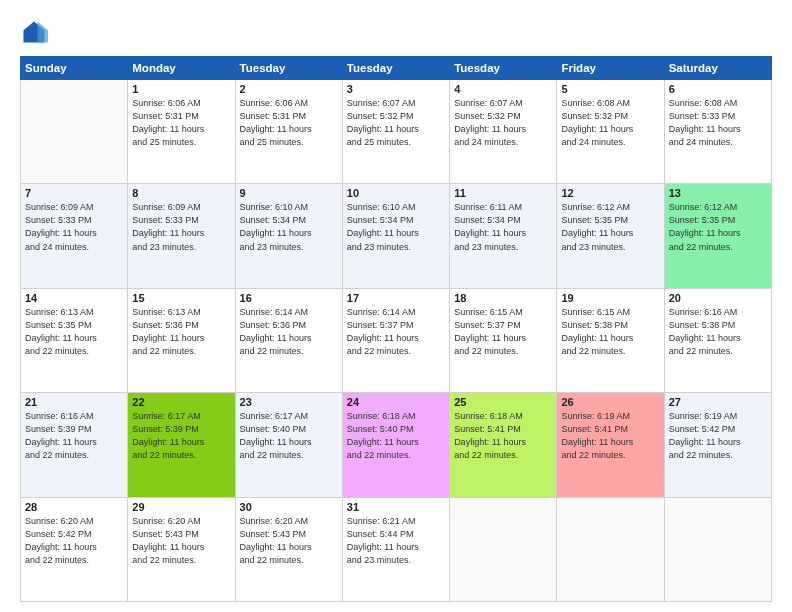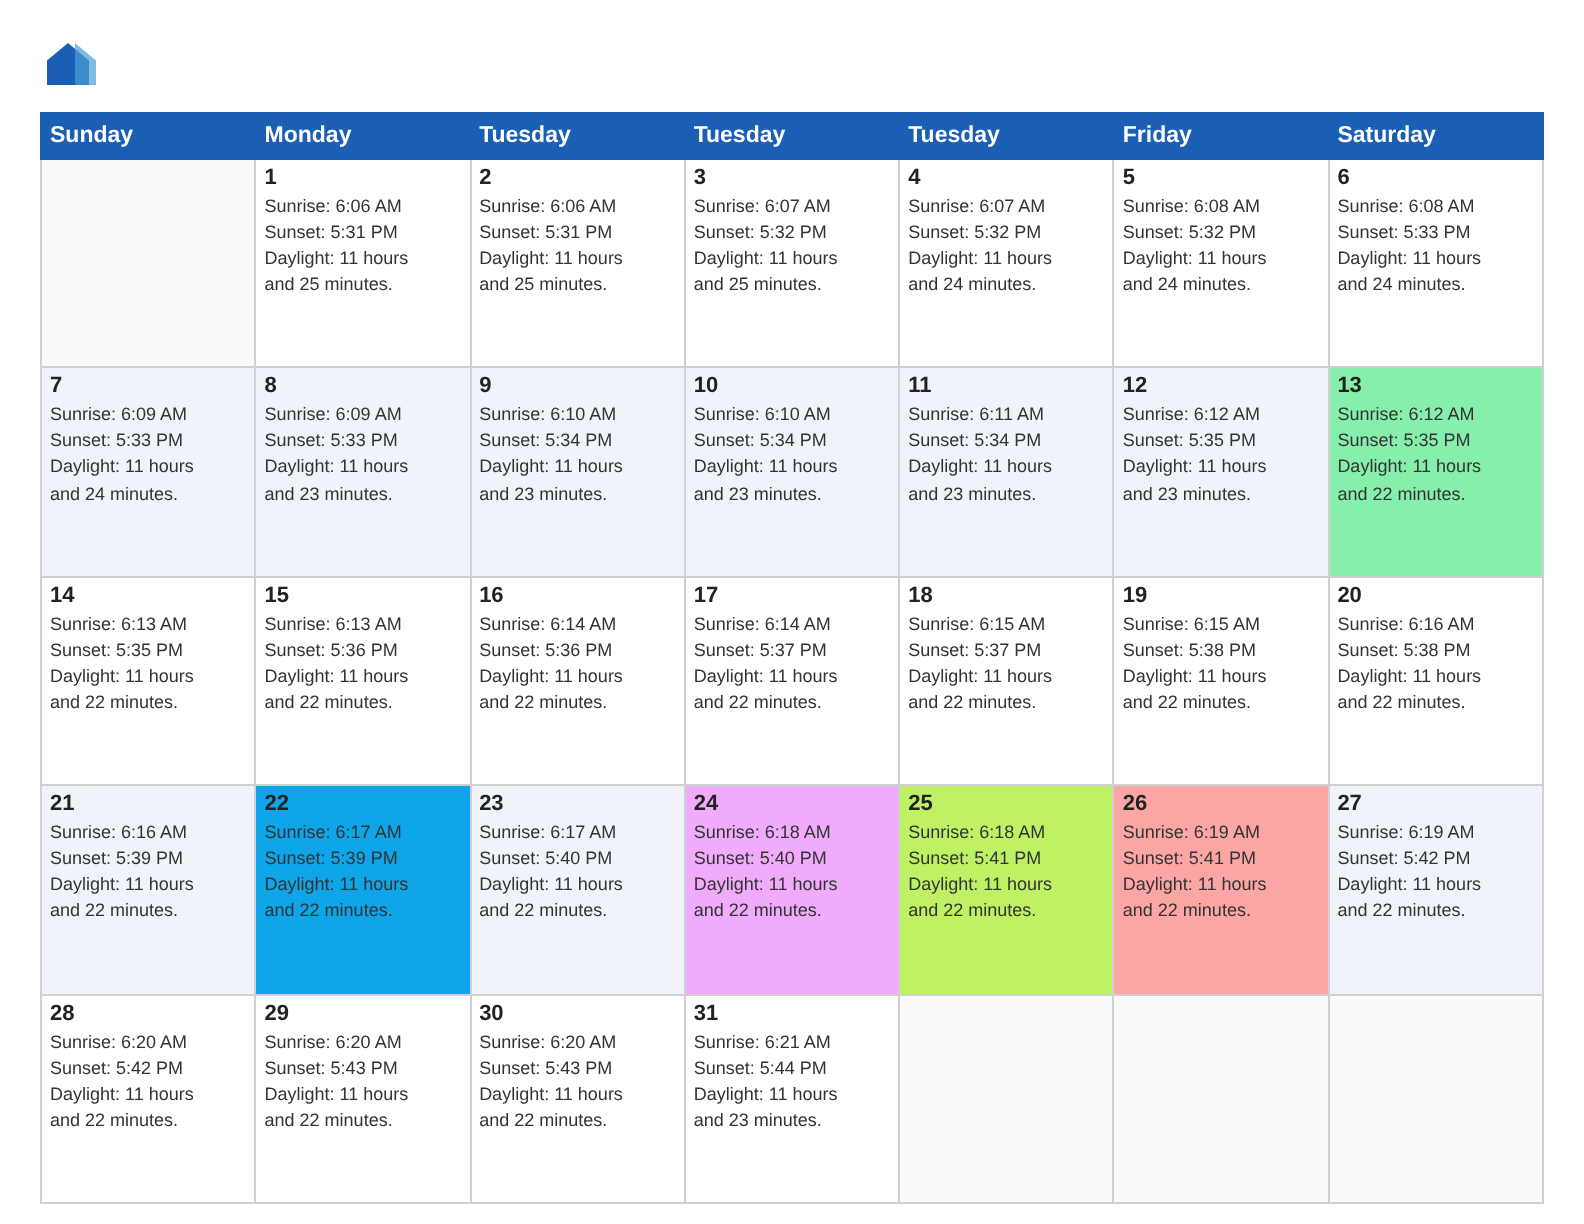--- a/index.html
+++ b/index.html
@@ -280,21 +280,21 @@
           </td>
         </tr>
         <tr>
           <td style="background: rgb(240, 244, 250);">
             <span class="day-num">21</span>
             <div class="day-info" style="white-space: pre-line;">Sunrise: 6:16 AM
 Sunset: 5:39 PM
 Daylight: 11 hours
 and 22 minutes.</div>
           </td>
-          <td style="background: #0ea5e9;">
+          <td style="background: #84cc16;">
             <span class="day-num">22</span>
             <div class="day-info" style="white-space: pre-line;">Sunrise: 6:17 AM
 Sunset: 5:39 PM
 Daylight: 11 hours
 and 22 minutes.</div>
           </td>
           <td style="background: rgb(240, 244, 250);">
             <span class="day-num">23</span>
             <div class="day-info" style="white-space: pre-line;">Sunrise: 6:17 AM
 Sunset: 5:40 PM

